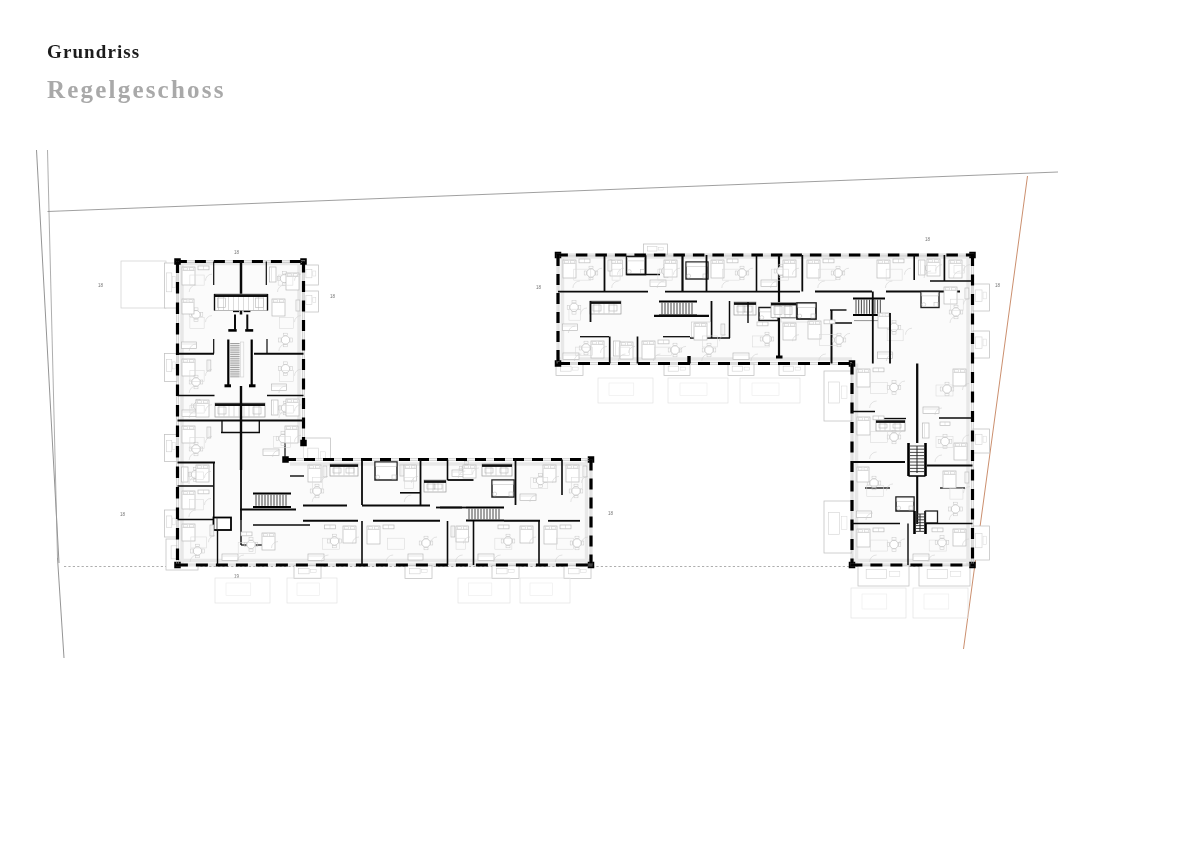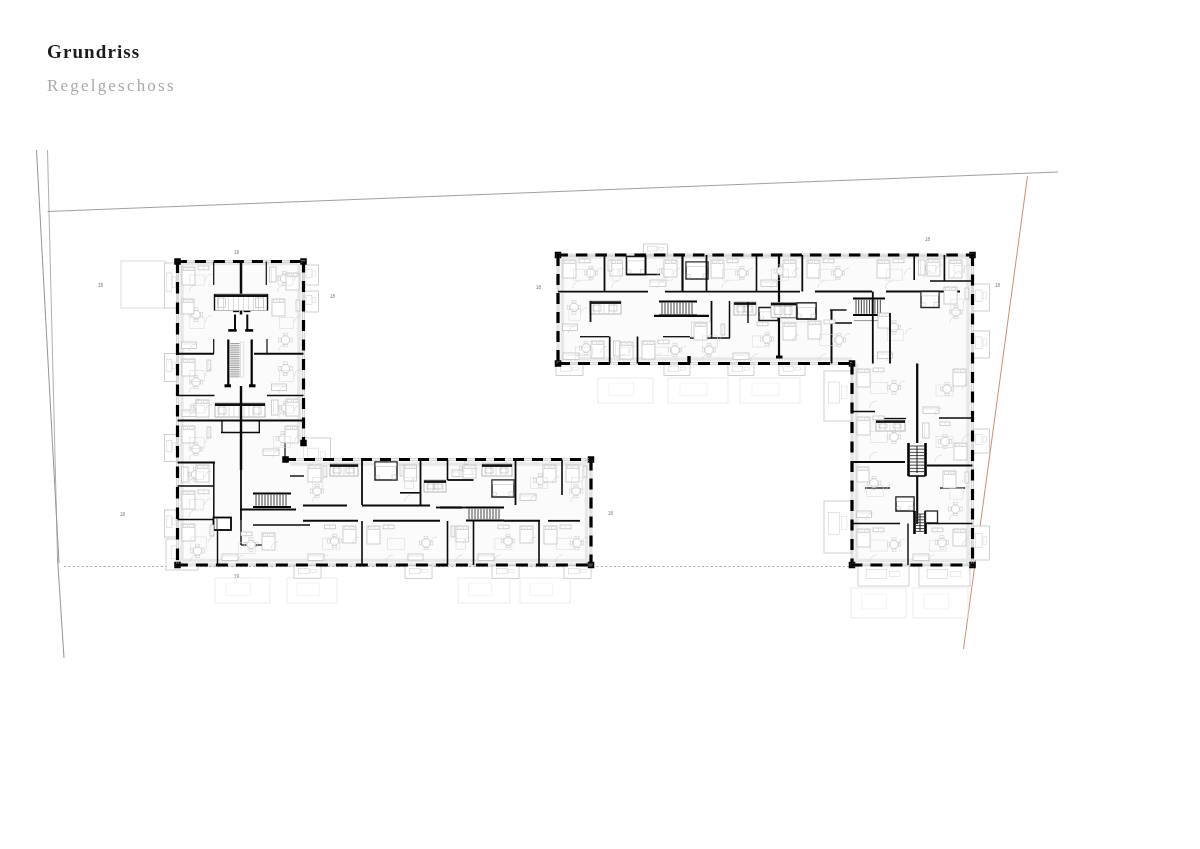--- a/index.html
+++ b/index.html
@@ -1,19 +1,19 @@
 <!DOCTYPE html>
 <html><head><meta charset="utf-8"><title>Grundriss Regelgeschoss</title>
 <style>
 html,body{margin:0;padding:0;background:#fff;}
 .page{position:relative;width:1200px;height:849px;background:#ffffff;overflow:hidden;
 font-family:"Liberation Serif", serif;}
 h1{position:absolute;left:47px;top:41px;margin:0;font-size:19px;font-weight:700;
 letter-spacing:1.1px;color:#1c1c1c;}
-h2{position:absolute;left:47px;top:76px;margin:0;font-size:17px;font-weight:400;
+h2{position:absolute;left:47px;top:76px;margin:0;font-size:25px;font-weight:700;
 letter-spacing:2.2px;color:#a9a9a9;}
 </style></head><body>
 <div class="page">
 
 <h1>Grundriss</h1>
 
 <h2>Regelgeschoss</h2>
 <svg width="1200" height="849" viewBox="0 0 1200 849" style="position:absolute;left:0;top:0">
 
 <line x1="36.5" y1="150" x2="59" y2="563" stroke="#888" stroke-width="0.9"></line>

